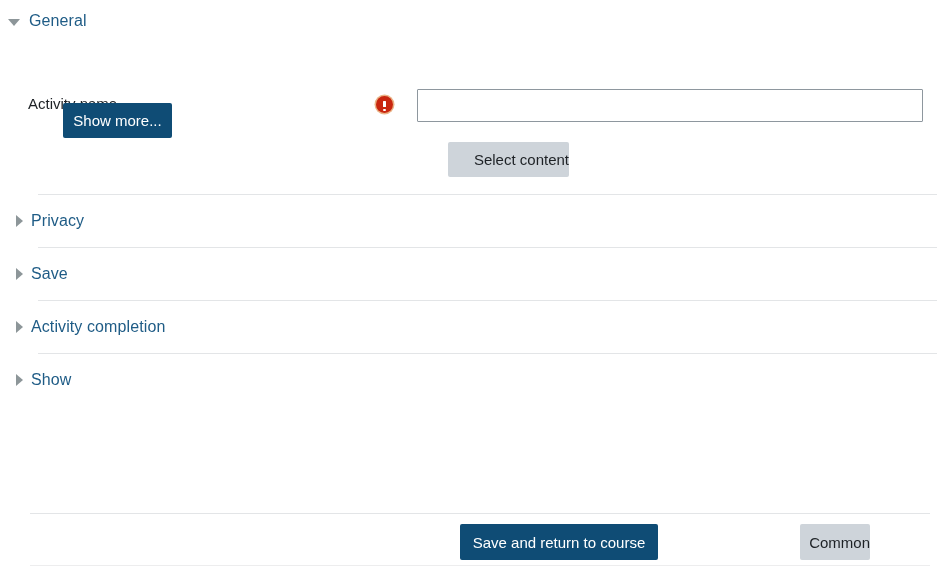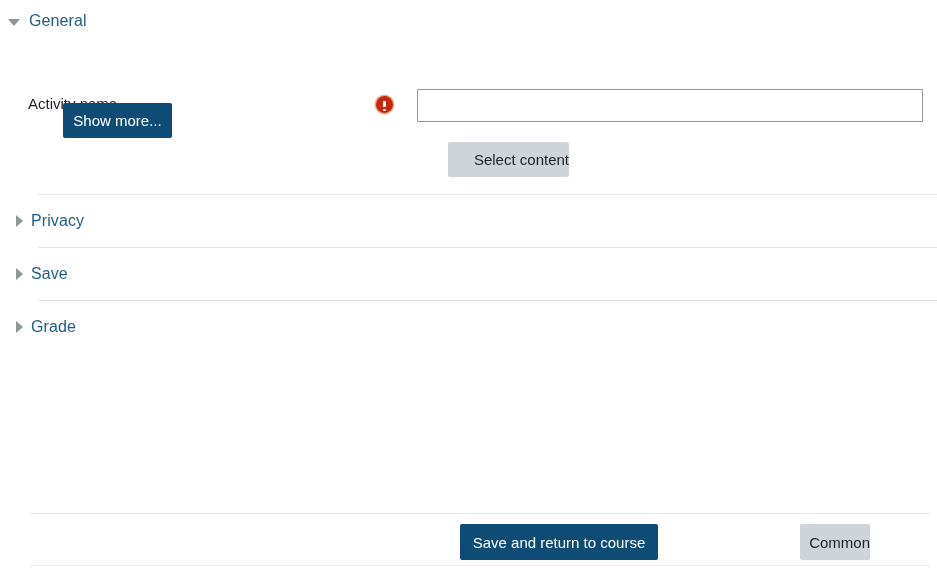--- a/index.html
+++ b/index.html
@@ -267,24 +267,28 @@
       <span class="legend-text">Privacy</span>
     </div>
 
     <div class="collapsed-section">
       <span class="tri tri-right"></span>
       <span class="legend-text">Save</span>
     </div>
 
 
 
-
-    <div class="collapsed-section">
-      <span class="tri tri-right"></span>
-      <span class="legend-text">Grade</span>
+    <div class="collapsed-section">
+      <span class="tri tri-right"></span>
+      <span class="legend-text">Activity completion</span>
+    </div>
+
+    <div class="collapsed-section">
+      <span class="tri tri-right"></span>
+      <span class="legend-text">Show</span>
     </div>
   </div>
 
   <div class="footer-bar">
     <button class="btn btn-primary btn-save-return">Save and return to course</button>
     <button class="btn btn-secondary btn-cancel">Common</button>
   </div>
 
   <div class="footer-bottom-rule"></div>
 

